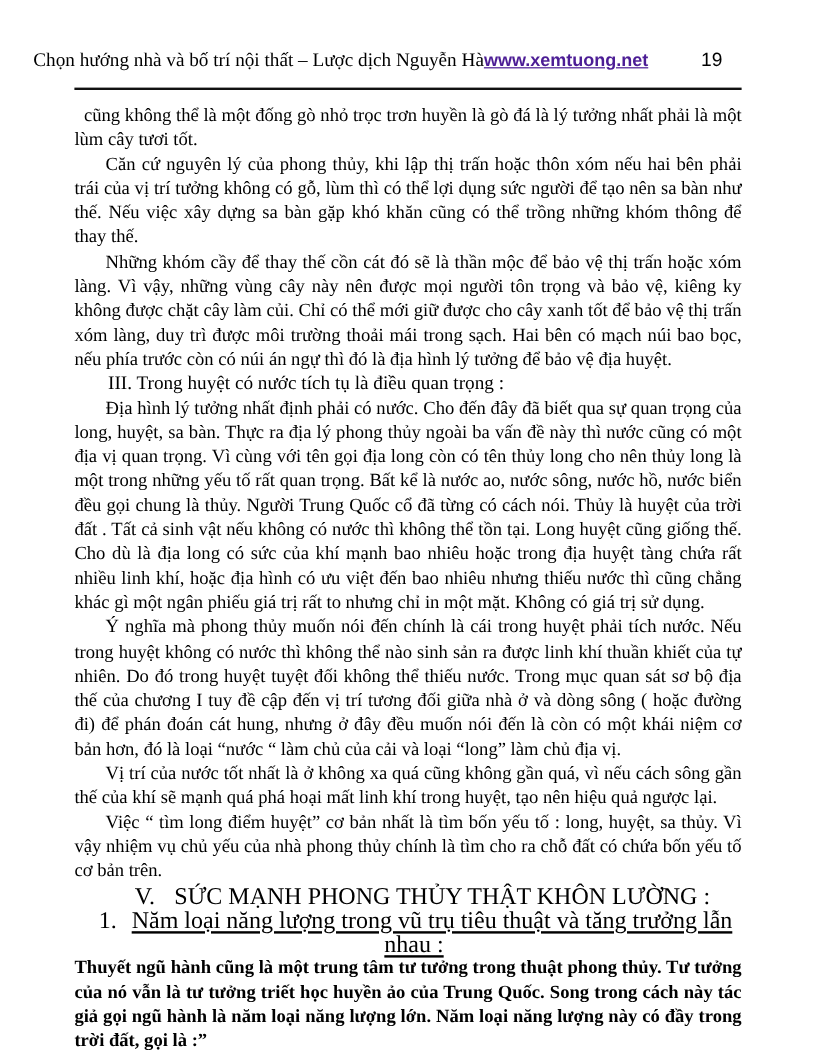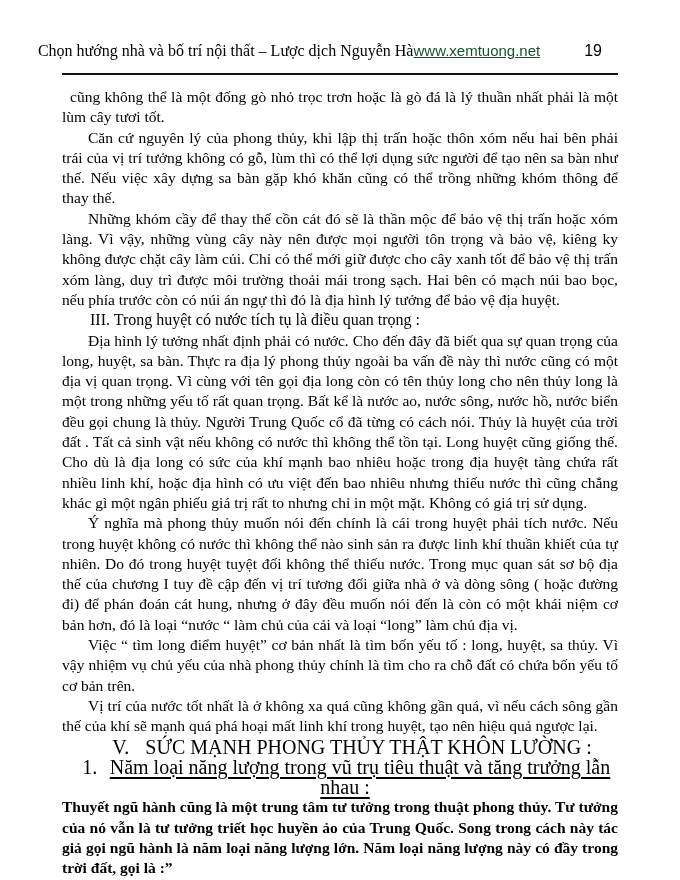--- a/index.html
+++ b/index.html
@@ -90,43 +90,43 @@
     text-underline-offset: 3px;
   }
 </style>
 </head>
 <body>
 
 <div class="page">
 
   <div class="header-row">
     <span class="header-title">Chọn hướng nhà và bố trí nội thất – Lược dịch Nguyễn Hà</span>
-    <span class="header-url" style="color: #14532d;">www.xemtuong.net</span>
+    <span class="header-url" style="color: #4c1d95; font-weight: bold;">www.xemtuong.net</span>
     <span class="header-pagenum">19</span>
   </div>
 
   <div class="header-rule"></div>
 
   <div class="doc-body">
 
-    <p class="para continuation">cũng không thể là một đống gò nhỏ trọc trơn hoặc là gò đá là lý thuần nhất phải là một lùm cây tươi tốt.</p>
+    <p class="para continuation">cũng không thể là một đống gò nhỏ trọc trơn huyền là gò đá là lý tưởng nhất phải là một lùm cây tươi tốt.</p>
 
     <p class="para">Căn cứ nguyên lý của phong thủy, khi lập thị trấn hoặc thôn xóm nếu hai bên phải trái của vị trí tưởng không có gỗ, lùm thì có thể lợi dụng sức người để tạo nên sa bàn như thế. Nếu việc xây dựng sa bàn gặp khó khăn cũng có thể trồng những khóm thông để thay thế.</p>
 
     <p class="para">Những khóm cầy để thay thế cồn cát đó sẽ là thần mộc để bảo vệ thị trấn hoặc xóm làng. Vì vậy, những vùng cây này nên được mọi người tôn trọng và bảo vệ, kiêng ky không được chặt cây làm củi. Chỉ có thể mới giữ được cho cây xanh tốt để bảo vệ thị trấn xóm làng, duy trì được môi trường thoải mái trong sạch. Hai bên có mạch núi bao bọc, nếu phía trước còn có núi án ngự thì đó là địa hình lý tưởng để bảo vệ địa huyệt.</p>
 
     <p class="sect-heading">III. Trong huyệt có nước tích tụ là điều quan trọng :</p>
 
     <p class="para">Địa hình lý tưởng nhất định phải có nước. Cho đến đây đã biết qua sự quan trọng của long, huyệt, sa bàn. Thực ra địa lý phong thủy ngoài ba vấn đề này thì nước cũng có một địa vị quan trọng. Vì cùng với tên gọi địa long còn có tên thủy long cho nên thủy long là một trong những yếu tố rất quan trọng. Bất kể là nước ao, nước sông, nước hồ, nước biển đều gọi chung là thủy. Người Trung Quốc cổ đã từng có cách nói. Thủy là huyệt của trời đất . Tất cả sinh vật nếu không có nước thì không thể tồn tại. Long huyệt cũng giống thế. Cho dù là địa long có sức của khí mạnh bao nhiêu hoặc trong địa huyệt tàng chứa rất nhiều linh khí, hoặc địa hình có ưu việt đến bao nhiêu nhưng thiếu nước thì cũng chẳng khác gì một ngân phiếu giá trị rất to nhưng chỉ in một mặt. Không có giá trị sử dụng.</p>
 
     <p class="para">Ý nghĩa mà phong thủy muốn nói đến chính là cái trong huyệt phải tích nước. Nếu trong huyệt không có nước thì không thể nào sinh sản ra được linh khí thuần khiết của tự nhiên. Do đó trong huyệt tuyệt đối không thể thiếu nước. Trong mục quan sát sơ bộ địa thế của chương I tuy đề cập đến vị trí tương đối giữa nhà ở và dòng sông ( hoặc đường đi) để phán đoán cát hung, nhưng ở đây đều muốn nói đến là còn có một khái niệm cơ bản hơn, đó là loại “nước “ làm chủ của cải và loại “long” làm chủ địa vị.</p>
 
+    <p class="para">Vị trí của nước tốt nhất là ở không xa quá cũng không gần quá, vì nếu cách sông gần thế của khí sẽ mạnh quá phá hoại mất linh khí trong huyệt, tạo nên hiệu quả ngược lại.</p>
+
     <p class="para">Việc “ tìm long điểm huyệt” cơ bản nhất là tìm bốn yếu tố : long, huyệt, sa thủy. Vì vậy nhiệm vụ chủ yếu của nhà phong thủy chính là tìm cho ra chỗ đất có chứa bốn yếu tố cơ bản trên.</p>
-
-    <p class="para">Vị trí của nước tốt nhất là ở không xa quá cũng không gần quá, vì nếu cách sông gần thế của khí sẽ mạnh quá phá hoại mất linh khí trong huyệt, tạo nên hiệu quả ngược lại.</p>
 
     <p class="num-heading">
       <span class="hnum">V.</span><span class="hlabel">SỨC MẠNH PHONG THỦY THẬT KHÔN LƯỜNG :</span>
     </p>
 
     <p class="num-heading level2">
       <span class="hnum">1.</span><span class="hlabel">Năm loại năng lượng trong vũ trụ tiêu thuật và tăng trưởng lẫn nhau :</span>
     </p>
 
     <p class="para flush">Thuyết ngũ hành cũng là một trung tâm tư tưởng trong thuật phong thủy. Tư tưởng của nó vẫn là tư tưởng triết học huyền ảo của Trung Quốc. Song trong cách này tác giả gọi ngũ hành là năm loại năng lượng lớn. Năm loại năng lượng này có đầy trong trời đất, gọi là :”</p>

